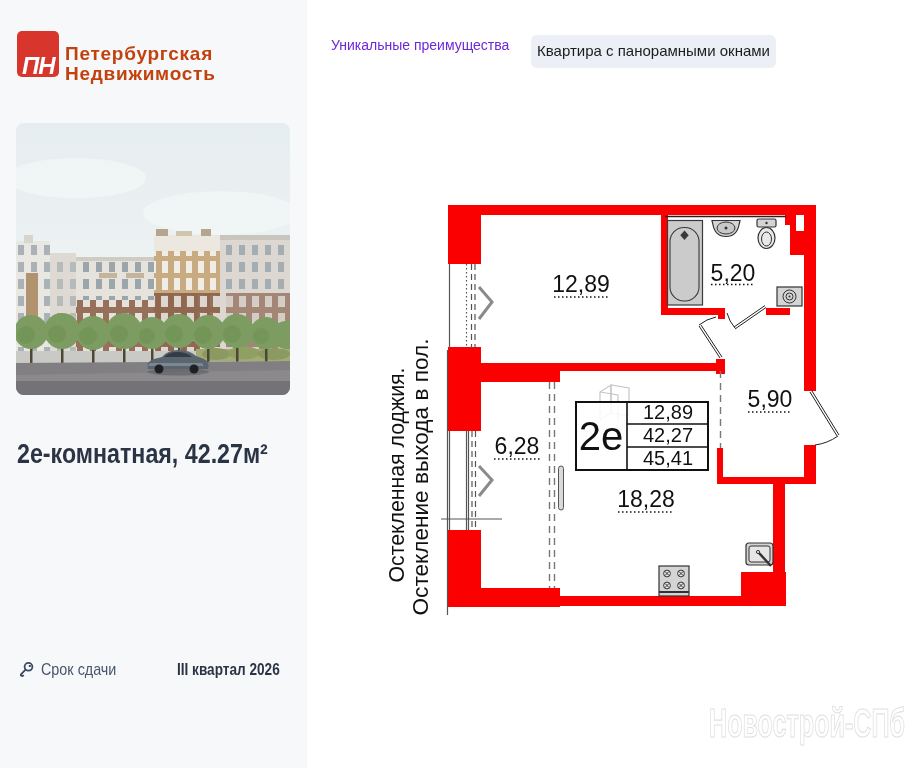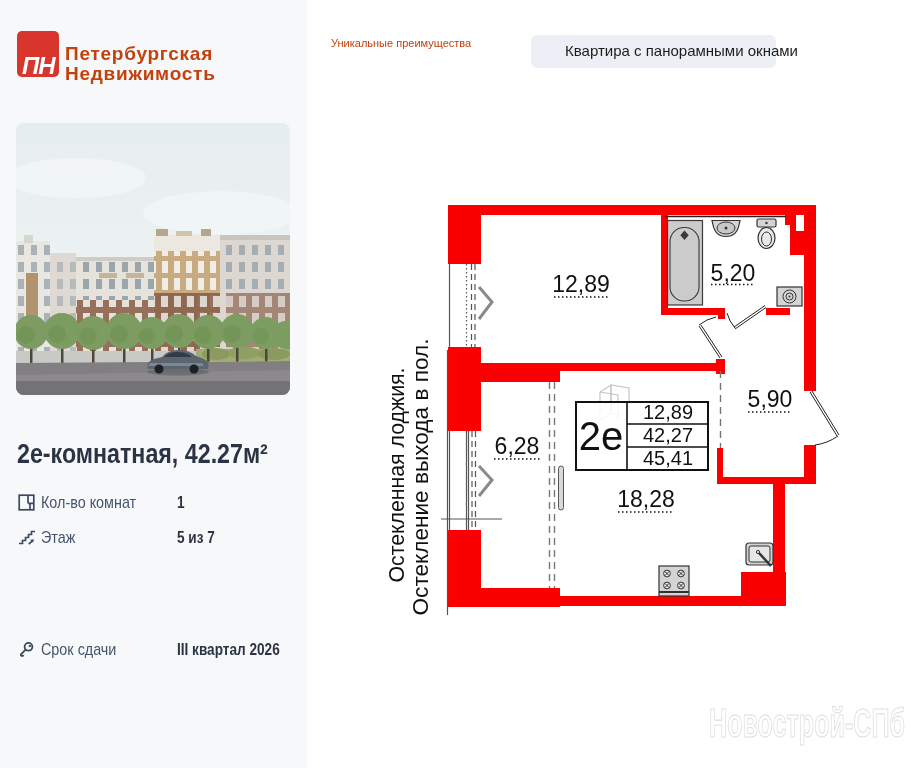--- a/index.html
+++ b/index.html
@@ -14,23 +14,23 @@
   
   #photo { position:absolute; left:16px; top:123px; width:274px; height:272px; border-radius:8px; overflow:hidden; }
   
   #head { position:absolute; left:17px; top:438px; width:290px; color:#2b3445; font-weight:bold; font-size:28px; transform:scaleX(0.83); transform-origin:left top; white-space:nowrap; }
   
   .row { position:absolute; left:18px; width:275px; height:20px; }
   .row svg { position:absolute; left:0px; top:1px; }
   .row .lab { position:absolute; left:23px; top:0; font-size:17px; color:#46556c; transform:scaleX(0.845); transform-origin:left top; white-space:nowrap; }
   .row .val { position:absolute; left:158.5px; top:0; font-size:17px; font-weight:bold; color:#2b3445; transform:scaleX(0.8); transform-origin:left top; white-space:nowrap; }
   
-  #adv { position:absolute; left:331px; top:37px; font-size:11px; color:#c2410c; white-space:nowrap; }
+  #adv { position:absolute; left:331px; top:37px; font-size:14px; color:#6d28d9; white-space:nowrap; }
   #pill { position:absolute; left:531px; top:35px; width:245px; height:33px; background:#edeff7; border-radius:6px; }
-  #pill span { position:absolute; left:50%; top:6.5px; transform:translateX(-50%); font-size:15px; color:#1d1d1d; white-space:nowrap;margin-left:28px; }
+  #pill span { position:absolute; left:50%; top:6.5px; transform:translateX(-50%); font-size:15px; color:#1d1d1d; white-space:nowrap; }
   #plan { position:absolute; left:307px; top:0; }
 </style>
 </head>
 <body>
 <div id="page">
   <div id="side">
     <div id="logobox">
         <span>ПН</span>
       </div>
     <div id="logotext">Петербургская<br>Недвижимость</div>
@@ -138,38 +138,21 @@
           <ellipse cx="162" cy="249" rx="31" ry="3.5" fill="#5c5e60" opacity="0.6"></ellipse>
           <path d="M132 246 q-2 -8 6 -10 l8 -2 q6 -7 16 -7 q12 0 18 6 l8 3 q6 3 4 10 z" fill="#5a6570"></path>
           <path d="M148 234 q5 -5 13 -5 q10 0 15 5 z" fill="#333c46"></path>
             <path d="M134 240 h52 l2 3 h-56 z" fill="#8995a1" opacity="0.7"></path>
           <ellipse cx="143" cy="246" rx="4.5" ry="4.5" fill="#1d2125"></ellipse>
           <ellipse cx="178" cy="246" rx="4.5" ry="4.5" fill="#1d2125"></ellipse>
         </g>
       </svg>
     </div>
     <div id="head">2е-комнатная, 42.27м²</div>
-    <div class="row" style="top:493px">
-      <svg width="17" height="17" viewBox="0 0 17 17">
-          <rect x="1.2" y="1.2" width="14.6" height="14.6" fill="none" stroke="#3c4a60" stroke-width="1.7"></rect>
-          <path d="M10 1.2 V9.3 M10 9.3 H15.8 M12 9.3 V15.8" fill="none" stroke="#3c4a60" stroke-width="1.7"></path>
-        </svg>
-      <span class="lab">Кол-во комнат</span>
-        <span class="val">1</span>
-    </div>
-    <div class="row" style="top:528px">
-      <svg width="18" height="17" viewBox="0 0 18 17">
-          <path d="M1 14.5 H4.5 V11.5 H7.5 V8.5 H10.5 V5.5 H13.5 V2.5 H17" fill="none" stroke="#3c4a60" stroke-width="1.7"></path>
-          <path d="M10.8 15.2 L14.2 11.8" fill="none" stroke="#3c4a60" stroke-width="1.7"></path>
-          <path d="M15.8 10.2 l-3.6 0.6 l3 3 z" fill="#3c4a60"></path>
-        </svg>
-      <span class="lab">Этаж</span>
-        <span class="val">5 из 7</span>
-    </div>
-    <div class="row" style="top:640px">
+    <div class="row" style="top:660px">
       <svg width="17" height="17" viewBox="0 0 17 17">
           <circle cx="10.5" cy="5.8" r="3.9" fill="none" stroke="#3c4a60" stroke-width="1.8"></circle>
           <rect x="10.8" y="4" width="2" height="2" fill="#3c4a60"></rect>
           <path d="M7.6 8.6 L3.2 13.2 q-0.9 1 0.2 1.6 q1.1 0.6 1.8 -0.3 l0.4 -0.5" fill="none" stroke="#3c4a60" stroke-width="1.8"></path>
         </svg>
       <span class="lab">Срок сдачи</span>
         <span class="val">III квартал 2026</span>
     </div>
   </div>
 

